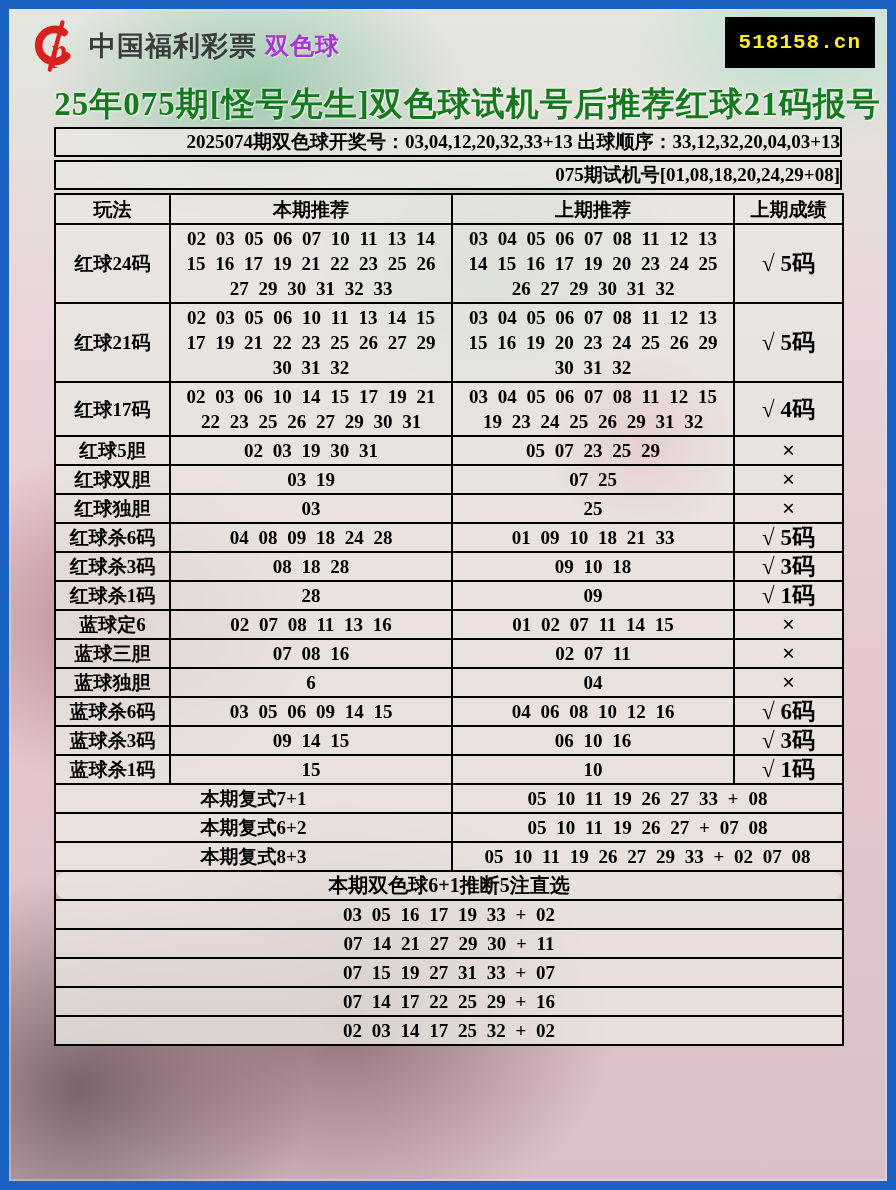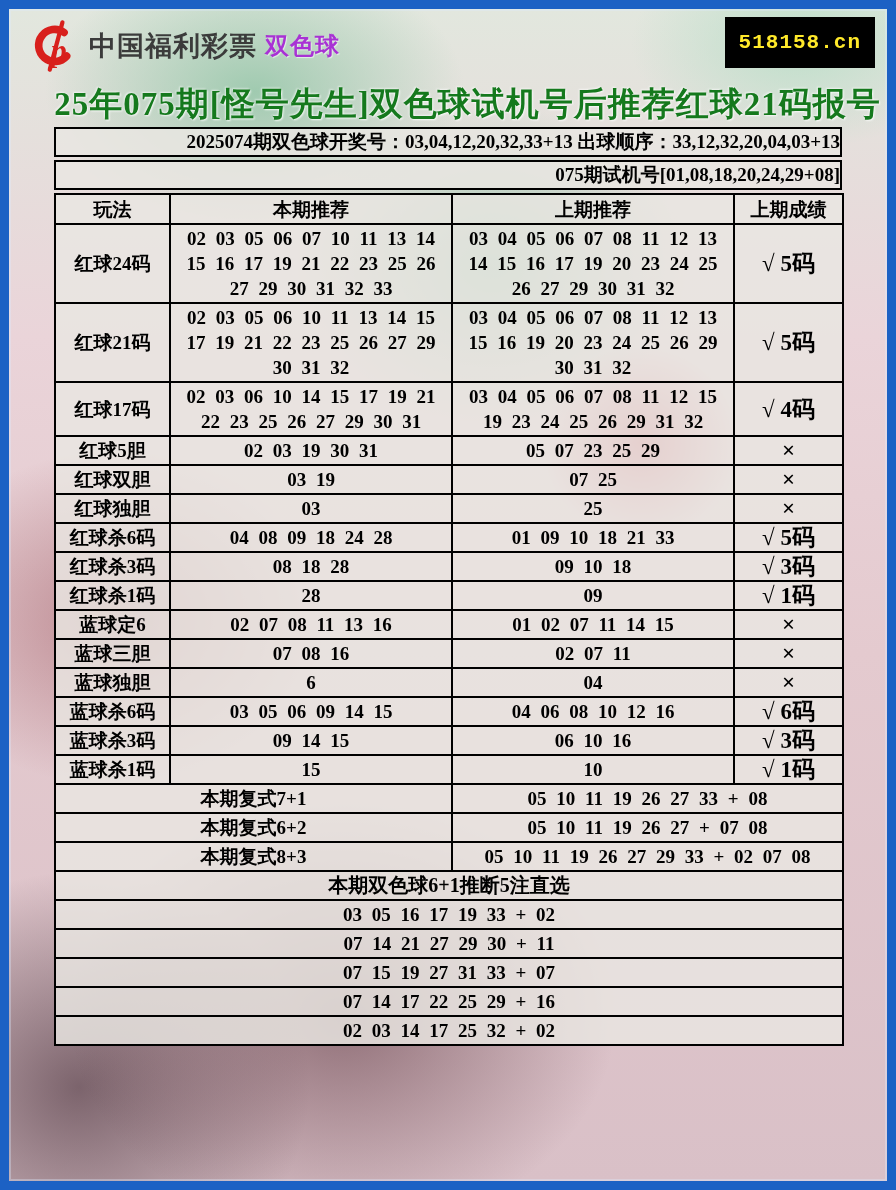--- a/index.html
+++ b/index.html
@@ -56,21 +56,21 @@
     text-align:center;vertical-align:middle;
     padding:1px 2px;line-height:25px;
     overflow:hidden;
   }
   col.c-play{width:115px;} col.c-cur{width:282px;} col.c-prev{width:282px;} col.c-res{width:109px;}
   tr{height:26px;}
   tr.h76{height:76px;} tr.h69{height:69px;} tr.h50{height:50px;}
   tr.thead{height:30px;}
   td.nums{word-spacing:5px;letter-spacing:0px;}
   td.res{font-size:23px;}
-  td.section{font-size:20px;}
+  td.section{font-size:20px;border-radius:14px;}
 </style>
 </head>
 <body>
 
 <div class="frame">
 
   <div class="topbar">
     <div class="brand">
       <svg class="logo" width="54" height="54" viewBox="0 0 64 64">
         <path d="M44 16 A19 19 0 1 0 47 44" fill="none" stroke="#d8201c" stroke-width="9" stroke-linecap="round"></path>

